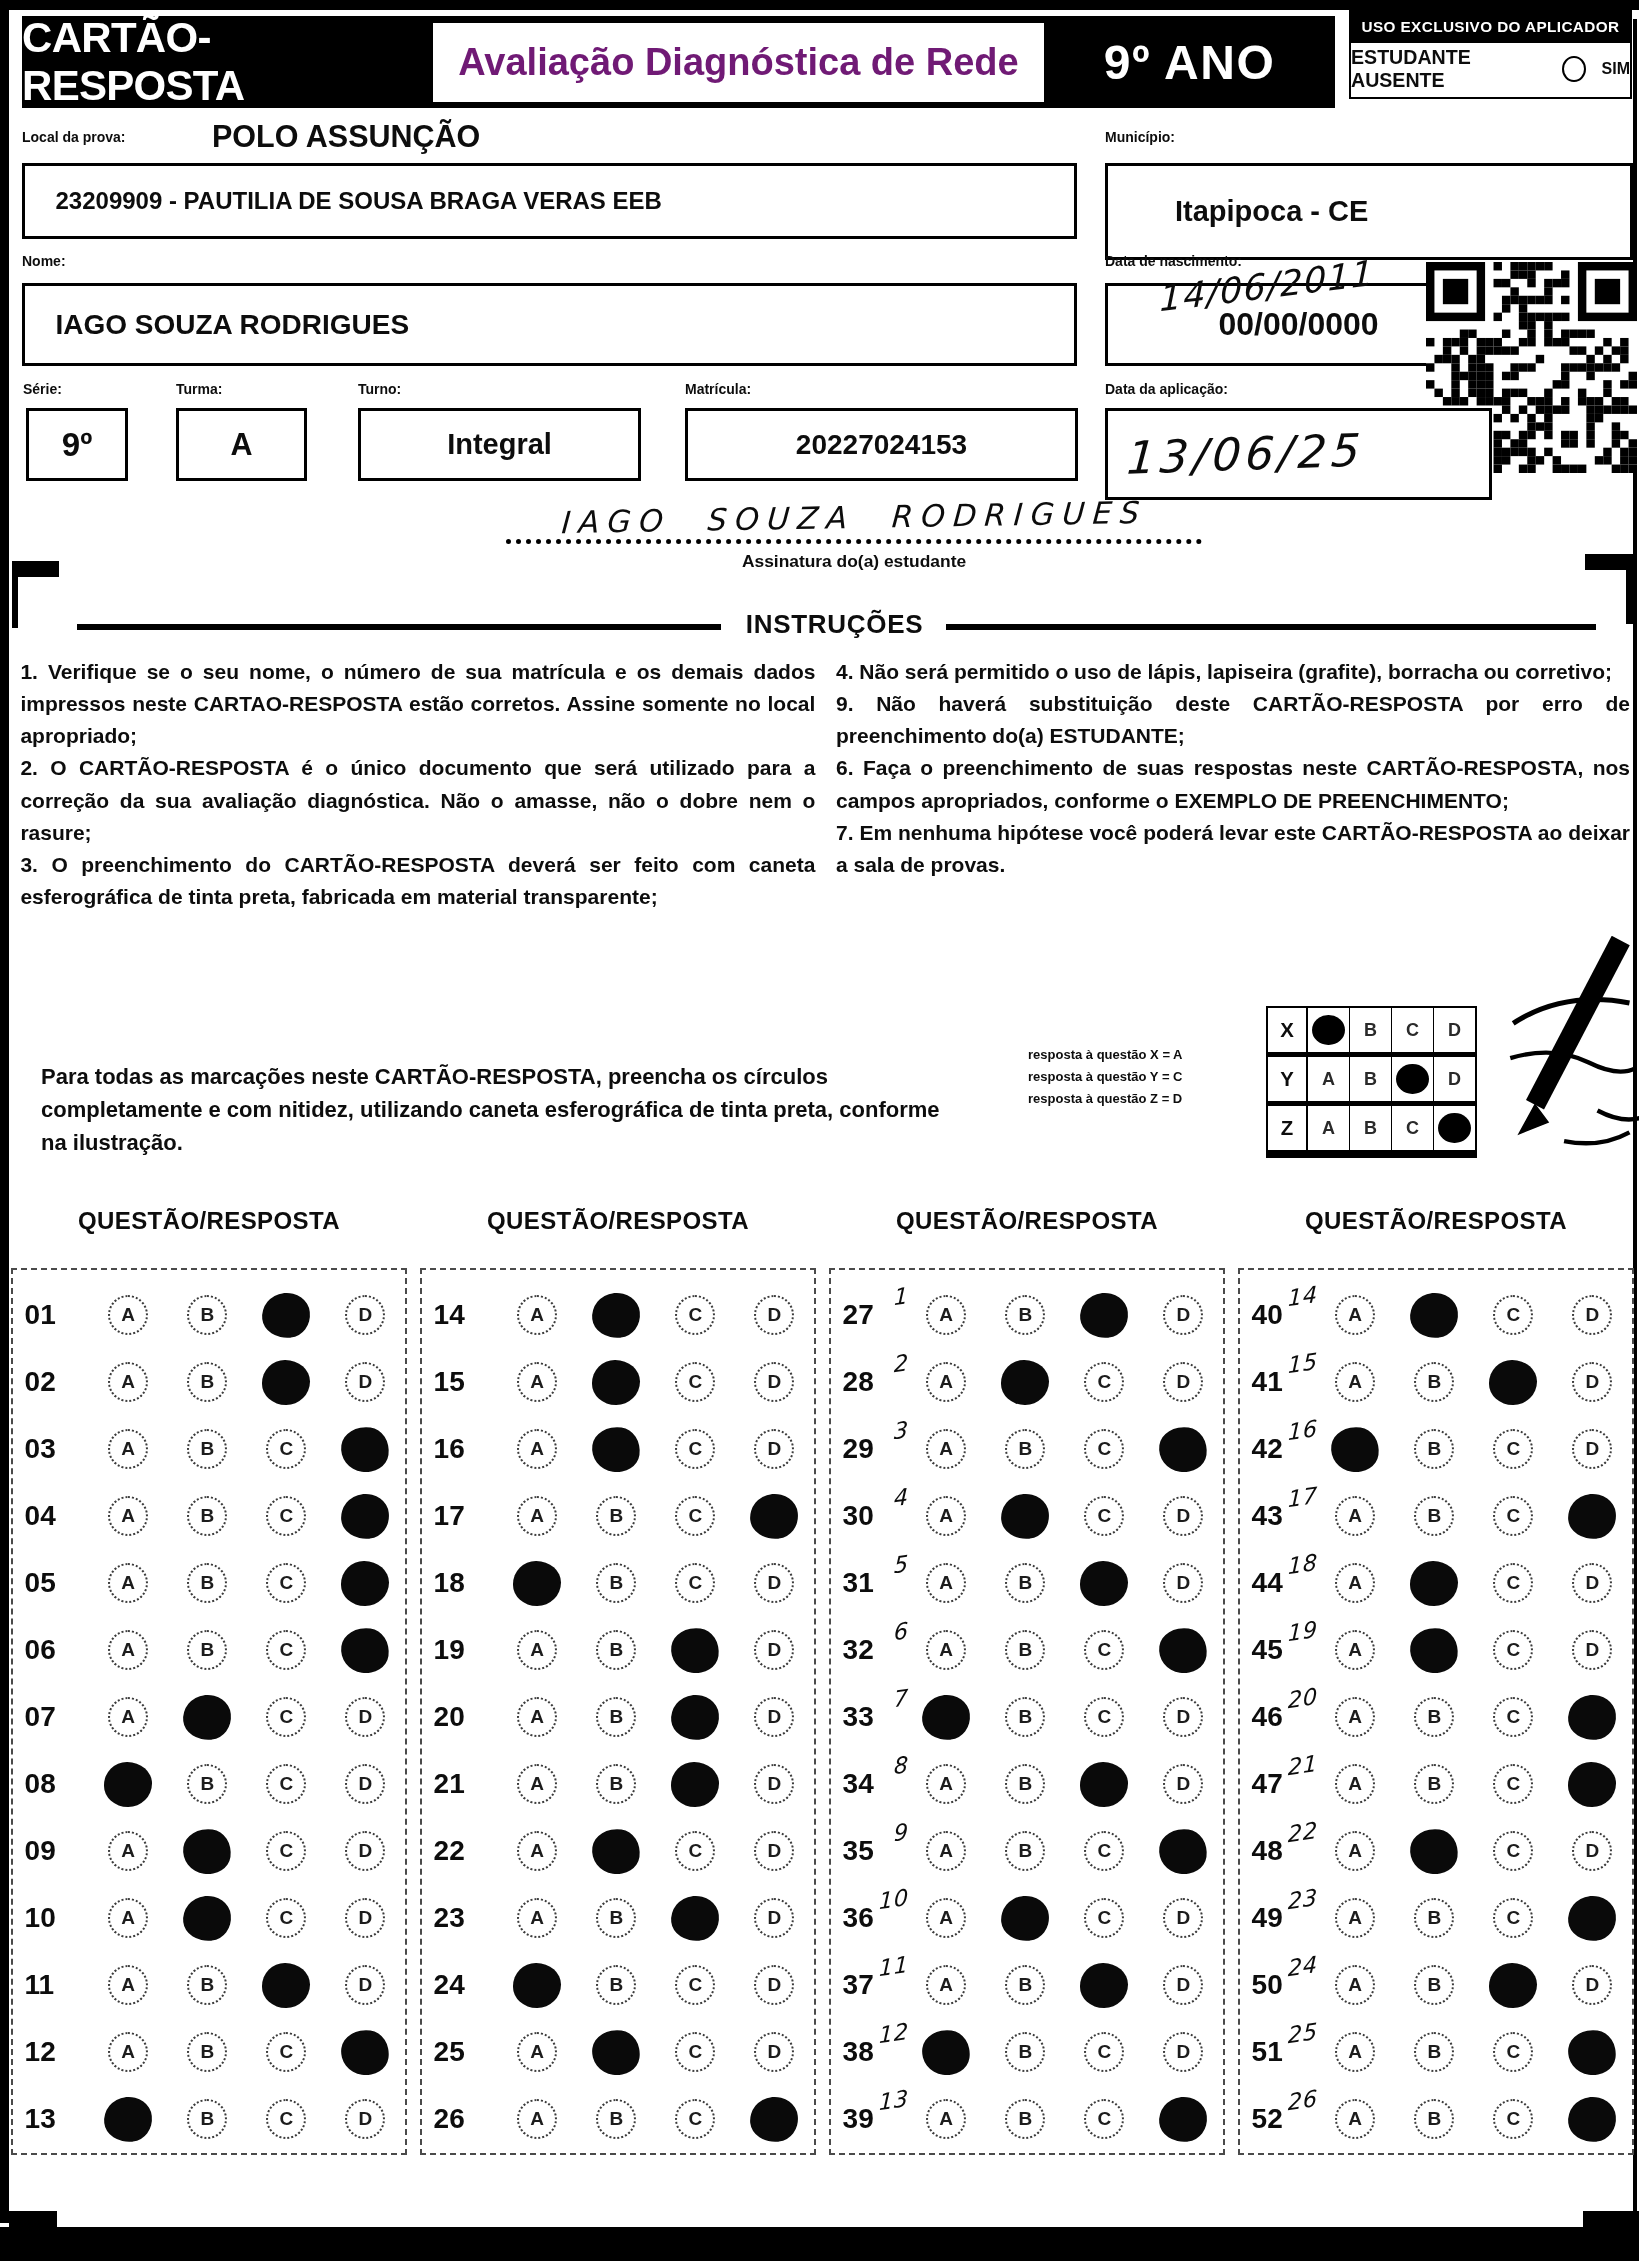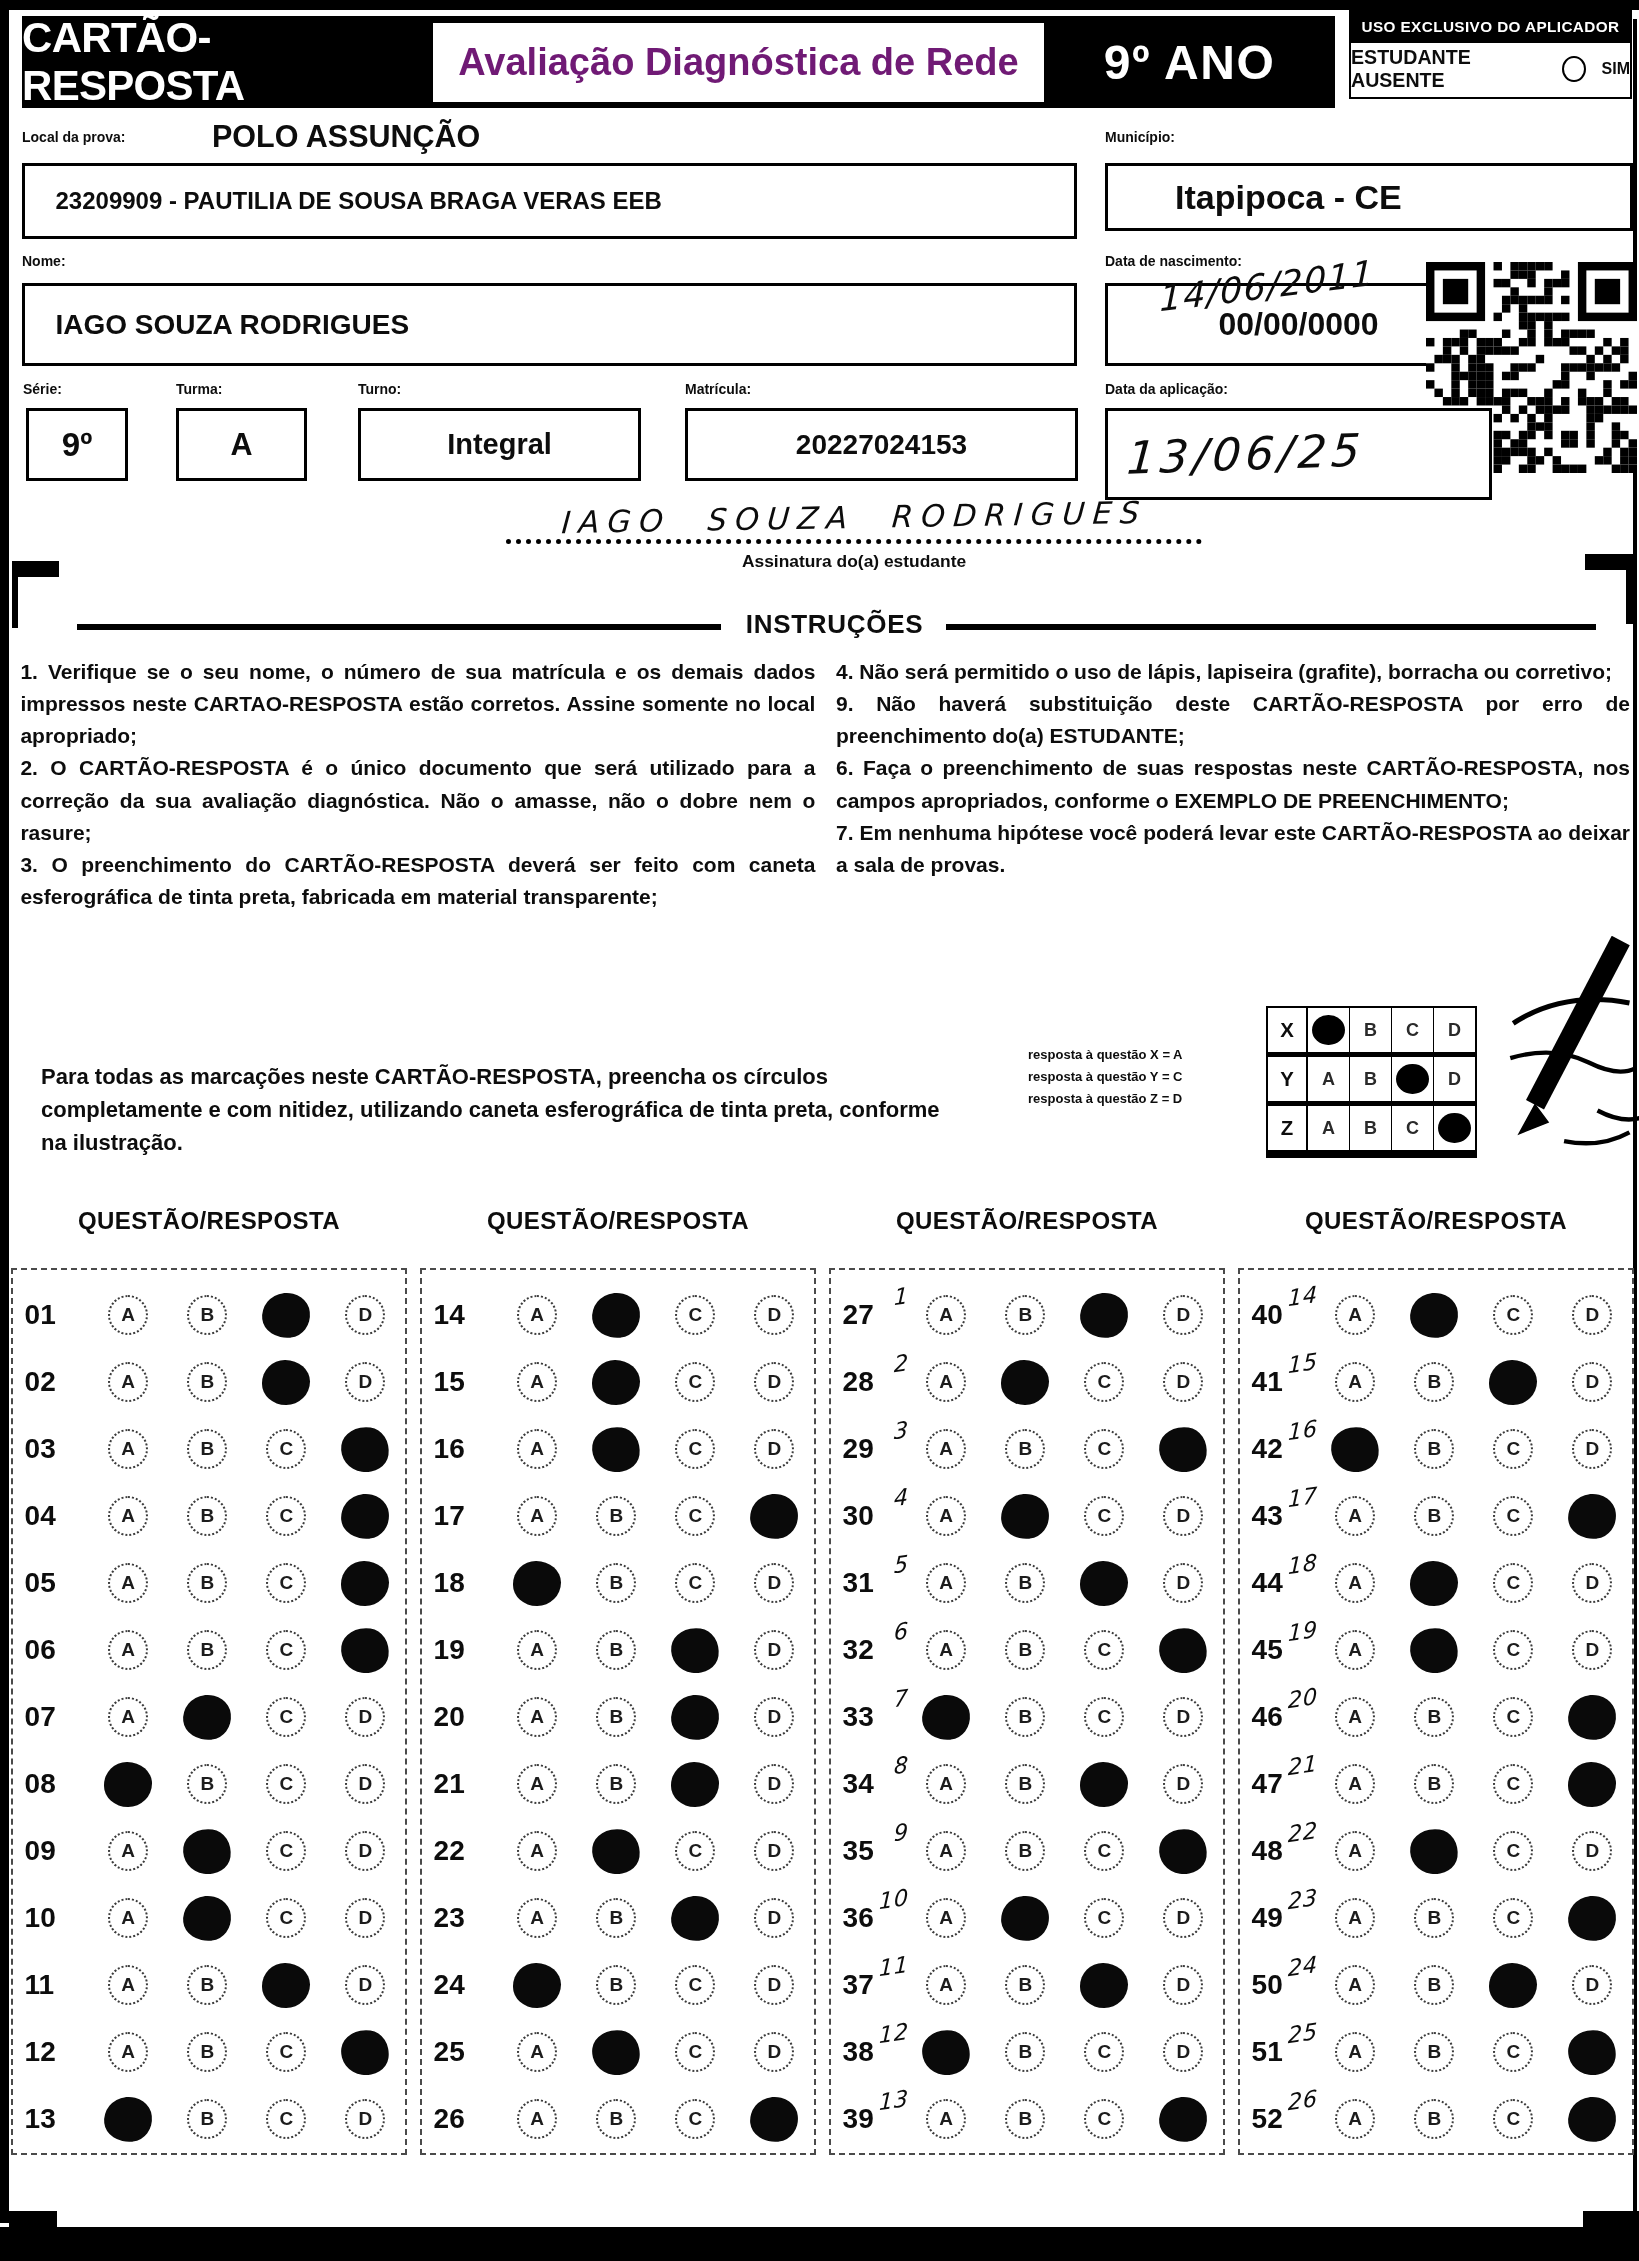--- a/index.html
+++ b/index.html
@@ -36,21 +36,21 @@
   .absent-circle{width:26px;height:26px;border:2.2px solid #000;border-radius:50%;box-sizing:border-box;}
   .uso-sim{font-size:16px;font-weight:bold;}
   
   .lbl{font-size:14px;font-weight:bold;}
   .fbox{border:3.6px solid #000;box-sizing:border-box;background:#fff;display:flex;align-items:center;
     font-weight:bold;}
   .local-label{left:22px;top:129px;}
   .local-value{left:212px;top:119px;font-size:30.5px;font-weight:bold;}
   .school-box{left:22px;top:163px;width:1055px;height:76px;font-size:24px;padding-left:30.5px;}
   .mun-label{left:1105px;top:129px;}
-  .mun-box{left:1105px;top:163px;width:528px;height:68px;font-size:34px;padding-left:67px;}
+  .mun-box{left:1105px;top:163px;width:528px;height:97px;font-size:29px;padding-left:67px;}
   .nome-label{left:22px;top:253px;}
   .nome-box{left:22px;top:283px;width:1055px;height:83px;font-size:28px;padding-left:30.5px;}
   .nasc-label{left:1105px;top:253px;}
   .nasc-box{left:1105px;top:283px;width:387px;height:83px;font-size:32px;justify-content:center;position:relative;}
   .serie-label{left:23px;top:381px;}
   .serie-box{left:26px;top:408px;width:102px;height:73px;font-size:33px;justify-content:center;}
   .turma-label{left:176px;top:381px;}
   .turma-box{left:176px;top:408px;width:131px;height:73px;font-size:30.5px;justify-content:center;}
   .turno-label{left:358px;top:381px;text-align:right;}
   .turno-box{left:358px;top:408px;width:283px;height:73px;font-size:29px;justify-content:center;}

